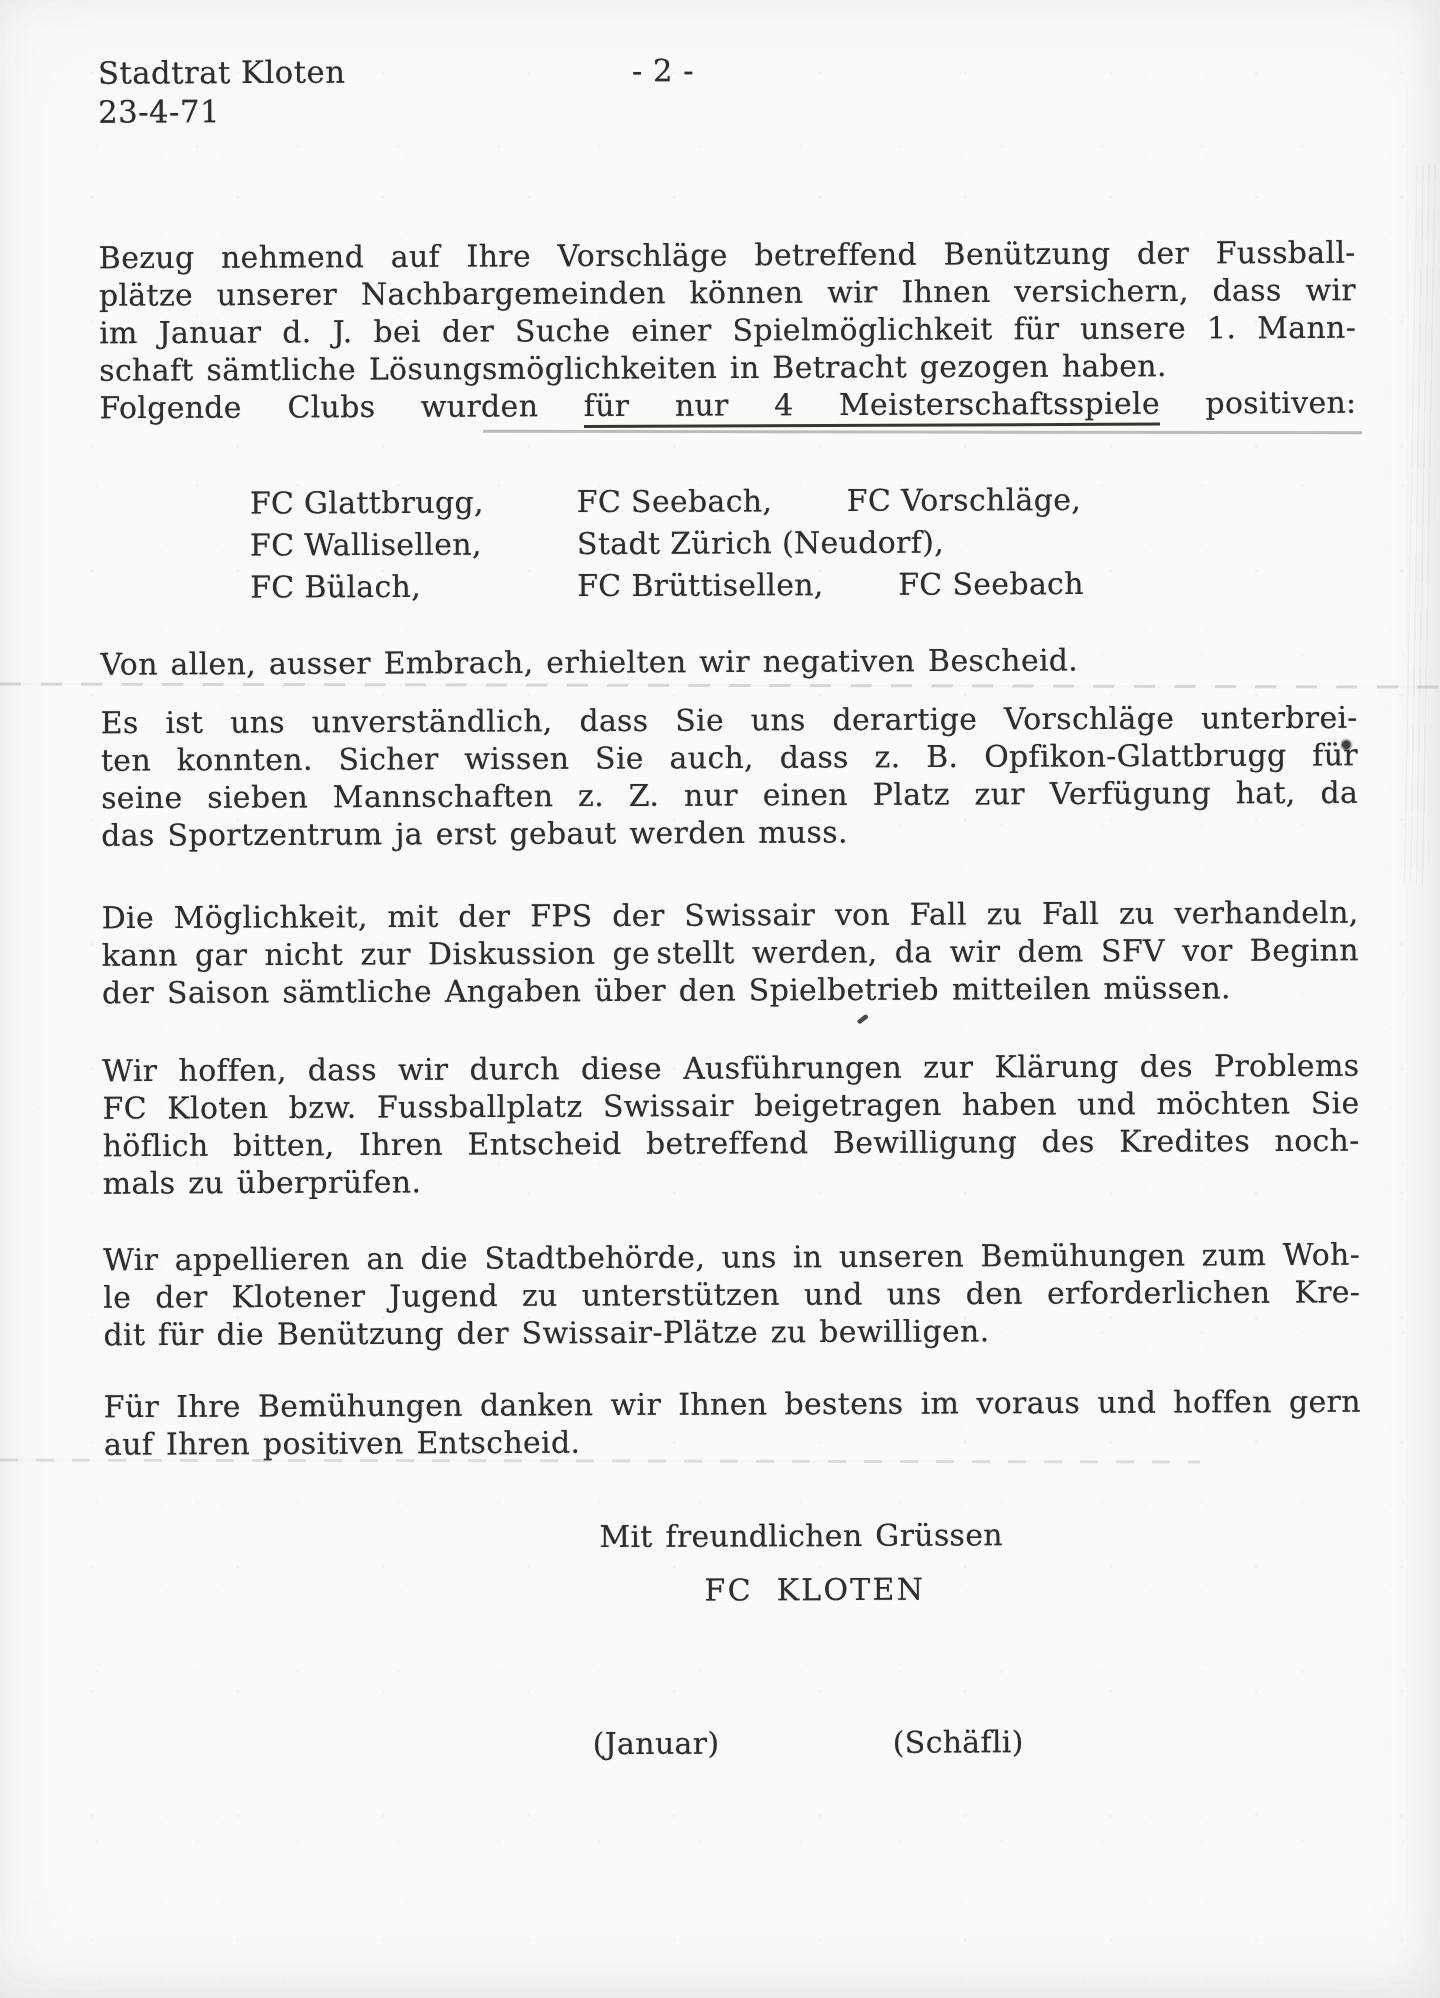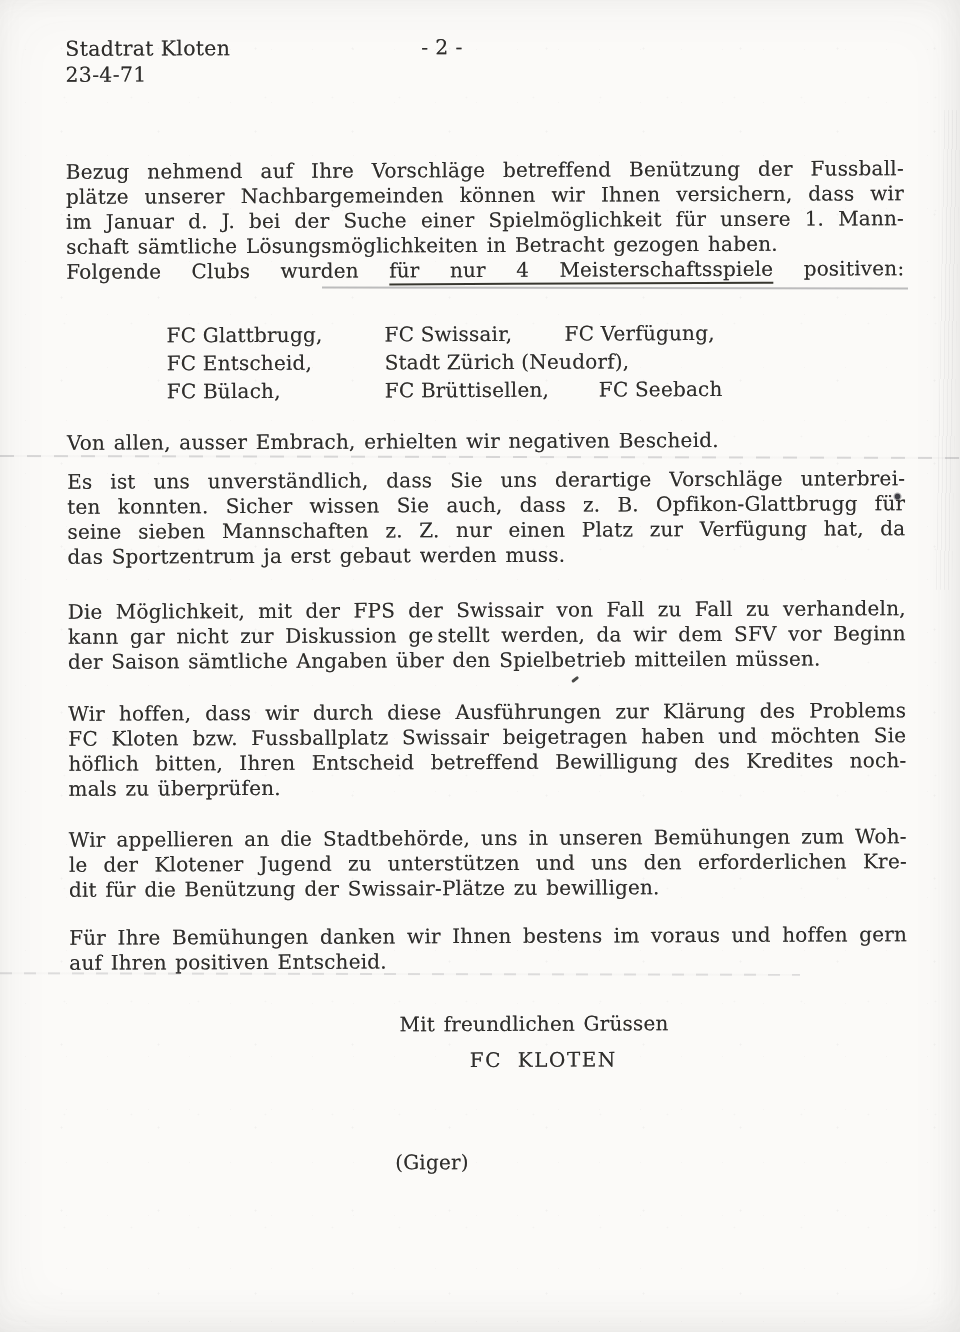--- a/index.html
+++ b/index.html
@@ -97,24 +97,24 @@
     <div class="blk p-intro">
       <div class="line just">Bezug nehmend auf Ihre Vorschläge betreffend Benützung der Fussball-</div>
       <div class="line just">plätze unserer Nachbargemeinden können wir Ihnen versichern, dass wir</div>
       <div class="line just">im Januar d. J. bei der Suche einer Spielmöglichkeit für unsere 1. Mann-</div>
       <div class="line">schaft sämtliche Lösungsmöglichkeiten in Betracht gezogen haben.</div>
       <div class="line just"><span>Folgende Clubs wurden </span><span class="u-phrase">für nur 4 Meisterschaftsspiele</span><span> positiven:</span></div>
     </div>
 
     <div class="blk clubs">
       <div class="crow r1">
-        <span class="c w1">FC Glattbrugg,</span><span class="c w2">FC Swissair,</span><span class="c">FC Verfügung,</span>
+        <span class="c w1">FC Glattbrugg,</span><span class="c w2">FC Seebach,</span><span class="c">FC Vorschläge,</span>
       </div>
       <div class="crow r2">
-        <span class="c w1">FC Entscheid,</span><span class="c">Stadt Zürich (Neudorf),</span>
+        <span class="c w1">FC Wallisellen,</span><span class="c">Stadt Zürich (Neudorf),</span>
       </div>
       <div class="crow r3">
         <span class="c w1">FC Bülach,</span><span class="c w2">FC Brüttisellen,</span><span class="c">FC Seebach</span>
       </div>
     </div>
 
     <div class="blk p-result">
       <div class="line">Von allen, ausser Embrach, erhielten wir negativen Bescheid.</div>
     </div>
 
@@ -144,21 +144,22 @@
       <div class="line">dit für die Benützung der Swissair-Plätze zu bewilligen.</div>
     </div>
 
     <div class="blk p-thanks">
       <div class="line just">Für Ihre Bemühungen danken wir Ihnen bestens im voraus und hoffen gern</div>
       <div class="line">auf Ihren positiven Entscheid.</div>
     </div>
 
     <div class="blk closing-sal line">Mit freundlichen Grüssen</div>
     <div class="blk closing-org line">FC KLOTEN</div>
-    <div class="blk sig-left line">(Giger)</div>
+    <div class="blk sig-left line">(Januar)</div>
+    <div class="blk sig-right line">(Schäfli)</div>
 
   </div>
 
   <div class="art art-em2"></div>
   <div class="art art-dash1"></div>
   <div class="art art-dash2"></div>
   <div class="art art-dot"></div>
   <div class="art art-tick"></div>
   <div class="art art-streaks"></div>
 </div>

